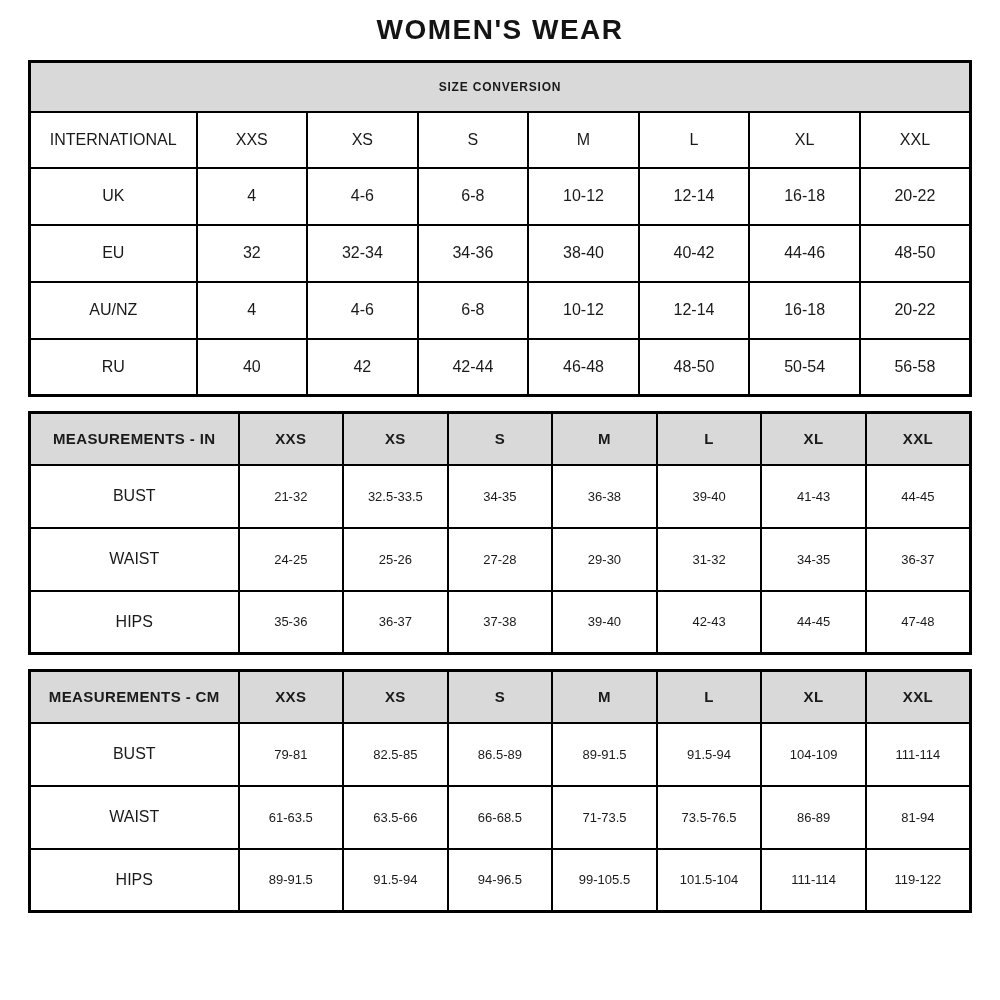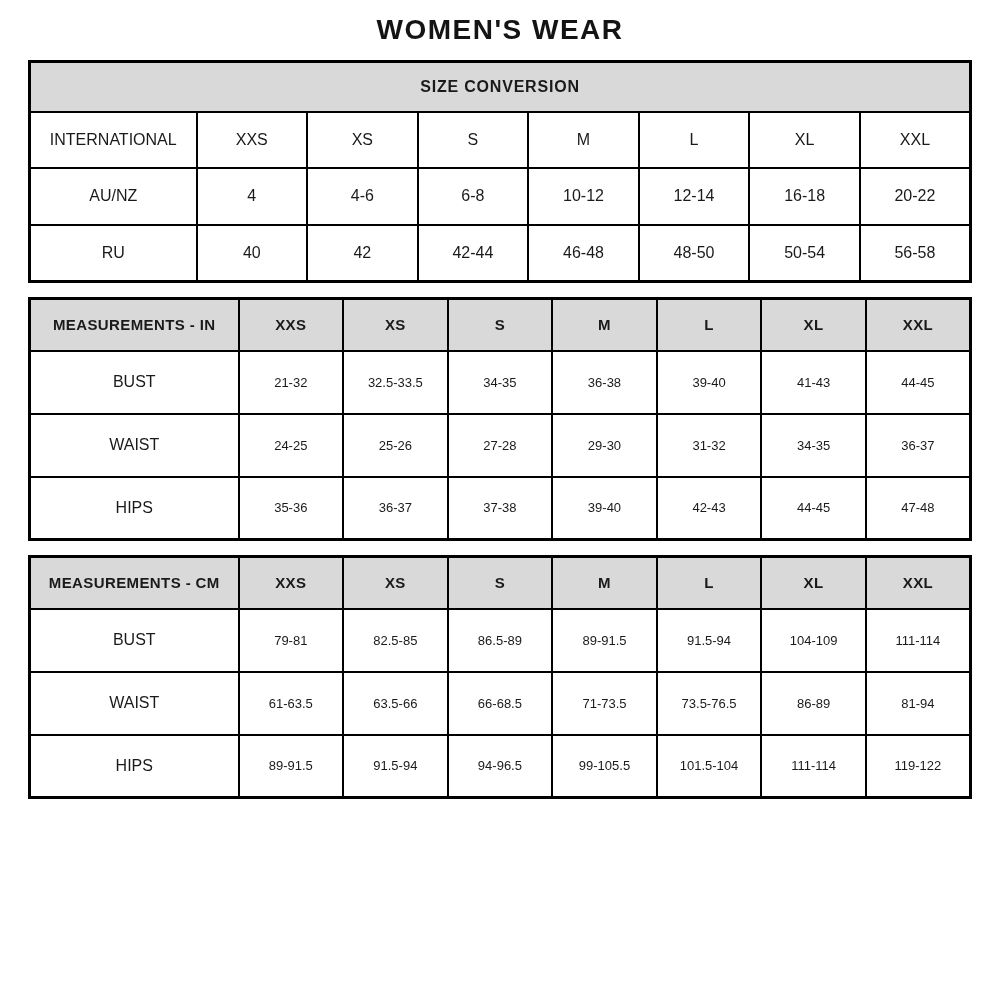--- a/index.html
+++ b/index.html
@@ -35,21 +35,21 @@
     padding: 0 2px;
     font-weight: normal;
   }
   table { border: 3px solid #000; }
 
   
   .t-conv col.label-col { width: 167px; }
   .t-conv .banner-cell {
     background: #d9d9d9;
     font-weight: bold;
-    font-size: 16px;
+    font-size: 12px;
     letter-spacing: 0.8px;
     height: 50px;
   }
   .t-conv .sizes-row th { height: 56px; font-size: 16px; }
   .t-conv tbody td { height: 57px; font-size: 16px; }
 
   
   .t-meas col.label-col { width: 209px; }
   .t-meas thead th {
     background: #d9d9d9;
@@ -89,20 +89,40 @@
           <th>XS</th>
           <th>S</th>
           <th>M</th>
           <th>L</th>
           <th>XL</th>
           <th>XXL</th>
         </tr>
     </thead>
     <tbody>
         <tr>
+          <td class="row-label">UK</td>
+          <td>4</td>
+          <td>4-6</td>
+          <td>6-8</td>
+          <td>10-12</td>
+          <td>12-14</td>
+          <td>16-18</td>
+          <td>20-22</td>
+        </tr>
+        <tr>
+          <td class="row-label">EU</td>
+          <td>32</td>
+          <td>32-34</td>
+          <td>34-36</td>
+          <td>38-40</td>
+          <td>40-42</td>
+          <td>44-46</td>
+          <td>48-50</td>
+        </tr>
+        <tr>
           <td class="row-label">AU/NZ</td>
           <td>4</td>
           <td>4-6</td>
           <td>6-8</td>
           <td>10-12</td>
           <td>12-14</td>
           <td>16-18</td>
           <td>20-22</td>
         </tr>
         <tr>

